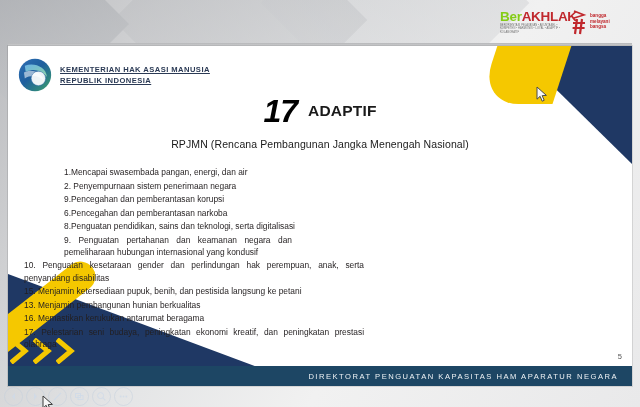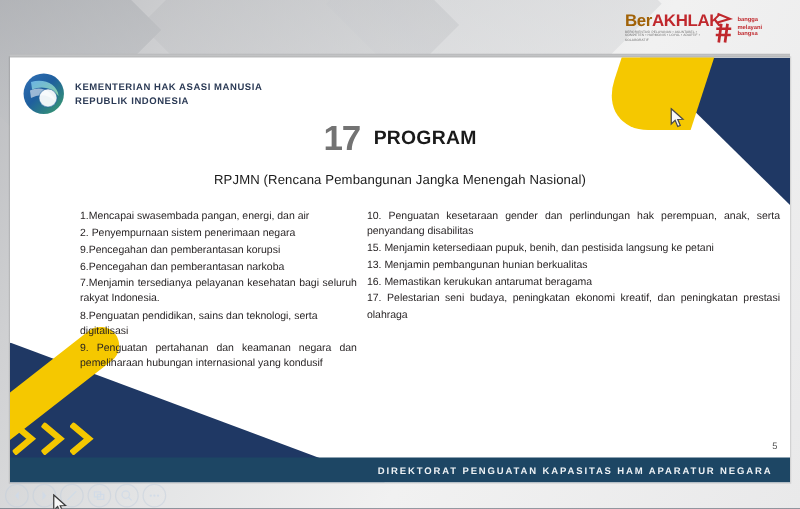--- a/index.html
+++ b/index.html
@@ -31,21 +31,21 @@
 
   
   .berakhlak{
     position:absolute;right:12px;top:10px;width:128px;height:30px;
     display:flex;align-items:flex-start;
   }
   .berakhlak .bk-text{
     font-size:13.5px;font-weight:bold;color:#c0282d;letter-spacing:-.3px;
     line-height:13px;font-family:"Liberation Sans", sans-serif;
   }
-  .berakhlak .bk-text .ber{color:#a16207;}
+  .berakhlak .bk-text .ber{color:#84cc16;}
   .berakhlak .bk-sub{
     font-size:2.6px;color:#6d6d6d;line-height:3.4px;margin-top:1px;
     width:72px;letter-spacing:.1px;
   }
   .berakhlak .bk-mark{
     position:absolute;left:72px;top:-1px;width:18px;height:26px;
   }
   .berakhlak .bk-right{
     position:absolute;left:90px;top:3px;
     font-size:4.6px;line-height:5.6px;color:#c0282d;font-weight:bold;
@@ -107,64 +107,65 @@
     letter-spacing:2px;line-height:28px;margin-top:22px;font-style:italic;
   }
 
   
   .mh{
     position:absolute;left:10px;top:12px;display:flex;align-items:center;gap:8px;
   }
   .mh-logo{width:34px;height:34px;position:relative;}
   .mh-title{
     font-size:7.6px;font-weight:bold;color:#2b3a55;letter-spacing:.45px;
-    line-height:11px;text-transform:uppercase;
+    line-height:11px;text-transform:uppercase;text-decoration:underline;
   }
 
   
   .headline{
     position:absolute;left:0;right:0;top:48px;text-align:center;
   }
   .hl-row{
     display:inline-flex;align-items:center;gap:11px;
   }
   .hl-num{
-    font-size:28px;font-weight:bold;color:#737373;line-height:34px;
+    font-size:32px;font-weight:bold;color:#000000;line-height:34px;
     letter-spacing:-1px;
+    font-style:italic;
   }
   .hl-words{
     text-align:left;font-size:15.5px;font-weight:bold;color:#1a1a1a;
     line-height:16px;letter-spacing:.2px;
   }
   .hl-sub{
     margin-top:10px;font-size:10.5px;color:#1a1a1a;letter-spacing:.1px;
   }
 
   
   .cols{
     position:absolute;left:0;right:0;top:120px;
-    display:flex;gap:0;
+    display:flex;gap:0;flex-direction:column;
   }
   .col{
     font-size:8.4px;color:#231f20;line-height:12.4px;
   }
   .col-left{width:292px;padding-left:56px;box-sizing:border-box;}
-  .col-right{width:348px;padding-left:0;box-sizing:border-box;}
+  .col-right{width:348px;padding-left:0;box-sizing:border-box;margin-left:16px;}
   .col p{margin:0 0 1.1px 0;}
   .col p.just{text-align:justify;padding-right:8px;}
 
   
   .footerbar{
     position:absolute;left:0;right:0;bottom:0;height:20px;
     background:#1d4664;
     display:flex;align-items:center;justify-content:flex-end;
     padding-right:14px;box-sizing:border-box;
   }
   .footerbar .ft{
-    font-size:7.6px;color:#eef2f5;letter-spacing:1.5px;font-weight:bold;
+    font-size:7.6px;color:#eef2f5;letter-spacing:1.5px;font-weight:normal;
   }
   .slidenum{
     position:absolute;right:10px;bottom:25px;font-size:7.5px;color:#555;
   }
 
   
   .ppt-bar{
     position:absolute;left:0;bottom:0;width:150px;height:22px;
     display:flex;align-items:center;gap:3px;padding-left:4px;
     box-sizing:border-box;
@@ -251,33 +252,32 @@
     <div class="mh-title">
       <div>KEMENTERIAN HAK ASASI MANUSIA</div>
       <div>REPUBLIK INDONESIA</div>
     </div>
   </div>
 
   <div class="headline">
     <div class="hl-row">
       <div class="hl-num">17</div>
       <div class="hl-words">
-        <div>PROGRAM</div>
+        <div>ADAPTIF</div>
       </div>
     </div>
     <div class="hl-sub">RPJMN (Rencana Pembangunan Jangka Menengah Nasional)</div>
   </div>
 
   <div class="cols">
     <div class="col col-left">
       <p>1.Mencapai swasembada pangan, energi, dan air</p>
       <p>2. Penyempurnaan sistem penerimaan negara</p>
       <p>9.Pencegahan dan pemberantasan korupsi</p>
       <p>6.Pencegahan dan pemberantasan narkoba</p>
-      <p class="just">7.Menjamin tersedianya pelayanan kesehatan bagi seluruh rakyat Indonesia.</p>
       <p>8.Penguatan pendidikan, sains dan teknologi, serta digitalisasi</p>
       <p class="just">9. Penguatan pertahanan dan keamanan negara dan pemeliharaan hubungan internasional yang kondusif</p>
     </div>
     <div class="col col-right">
       <p class="just">10. Penguatan kesetaraan gender dan perlindungan hak perempuan, anak, serta penyandang disabilitas</p>
       <p class="just">15. Menjamin ketersediaan pupuk, benih, dan pestisida langsung ke petani</p>
       <p>13. Menjamin pembangunan hunian berkualitas</p>
       <p>16. Memastikan kerukukan antarumat beragama</p>
       <p class="just">17. Pelestarian seni budaya, peningkatan ekonomi kreatif, dan peningkatan prestasi olahraga</p>
     </div>

